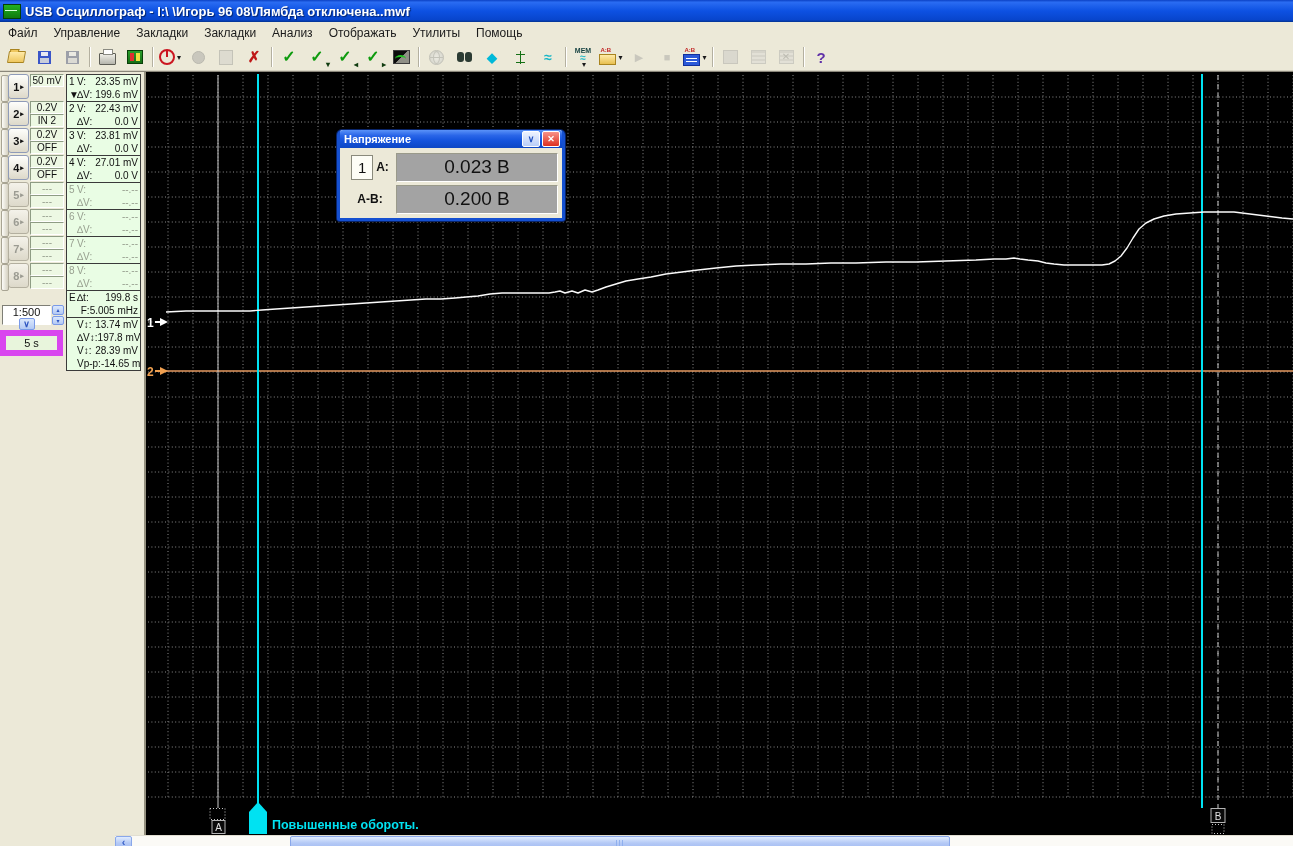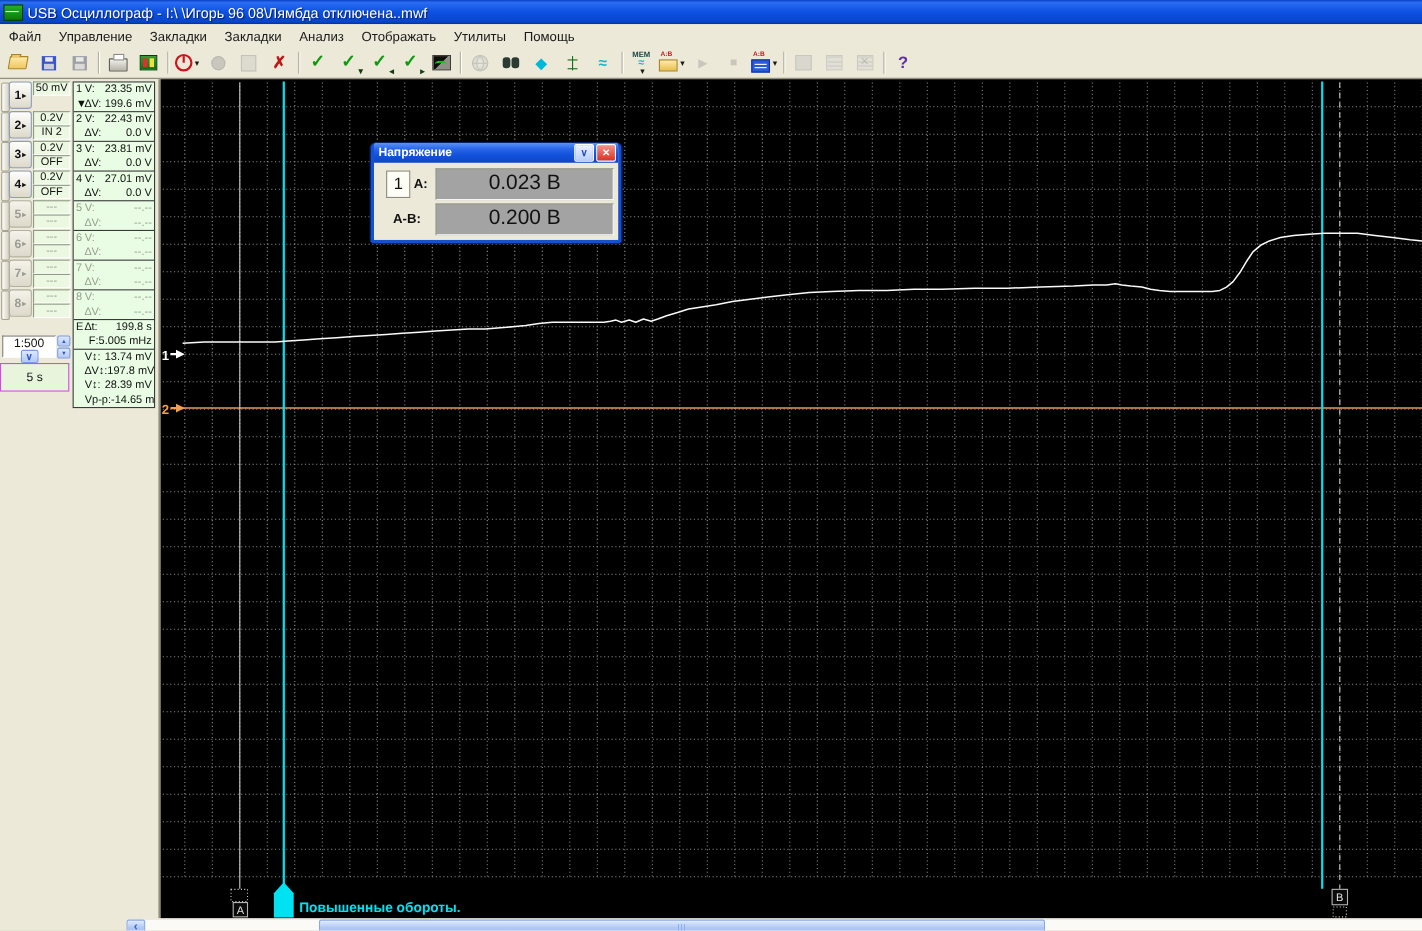--- a/index.html
+++ b/index.html
@@ -6,21 +6,21 @@
     font-family:"Liberation Sans",sans-serif;background:#ece9d8;}
   .window{position:relative;width:1293px;height:846px;background:#ece9d8;}
 
   
   .titlebar{height:22px;display:flex;align-items:center;padding-left:3px;gap:4px;
     background:linear-gradient(180deg,#0b41c4 0%,#2a6cf2 10%,#0d51e2 50%,#0845cc 90%,#03338f 100%);}
   .app-icon{width:16px;height:13px;background:linear-gradient(180deg,#22b022,#0e7a0e);
     border:1px solid #063f06;position:relative;flex:0 0 auto;}
   .app-icon::before{content:"";position:absolute;left:1px;top:5px;width:12px;height:3px;
     border-top:1px solid #d8ffd8;}
-  .title-text{color:#fff;font-weight:normal;font-size:13px;white-space:nowrap;
+  .title-text{color:#fff;font-weight:bold;font-size:13px;white-space:nowrap;
     text-shadow:1px 1px 1px #02226a;}
 
   
   .menubar{height:22px;display:flex;align-items:center;background:#ece9d8;font-size:12px;}
   .mi{padding:3px 8px;color:#1a1a1a;cursor:default;}
 
   
   .toolbar{height:26px;display:flex;align-items:center;background:#ece9d8;padding-left:2px;
     border-bottom:1px solid #d6d2c2;}
   .tb{height:22px;min-width:24px;padding:0 1px;display:flex;align-items:center;justify-content:center;
@@ -116,21 +116,21 @@
   .combo{width:47px;display:flex;background:#fff;border:1px solid;border-color:#7e7e76 #fff #fff #7e7e76;
     font-size:11px;align-items:center;flex-direction:column;}
   .combo .ctext{flex:1;text-align:center;color:#111;}
   .cbtn{width:14px;height:18px;background:linear-gradient(180deg,#dbe8fc,#b3c9f4);
     border:1px solid #7a9ae8;border-radius:2px;color:#2e56c0;font-size:9px;font-weight:bold;
     display:flex;align-items:center;justify-content:center;}
   .spin{width:12px;display:flex;flex-direction:column;gap:1px;}
   .sbtn{flex:1;background:linear-gradient(180deg,#dbe8fc,#b3c9f4);border:1px solid #7a9ae8;
     border-radius:2px;font-size:6px;color:#2e56c0;display:flex;align-items:center;justify-content:center;}
   .timebase{position:absolute;top:258px;left:0;width:63px;height:26px;background:#e8f5dc;
-    border:1px solid #d946ef;box-sizing:border-box;font-size:11px;color:#111;
+    border:6px solid #d946ef;box-sizing:border-box;font-size:11px;color:#111;
     display:flex;align-items:center;justify-content:center;}
 
   
   .display{position:relative;flex:1;background:#000;overflow:hidden;}
   #scope{position:absolute;left:0;top:0;}
   .grid{stroke:#8c8c8c;stroke-width:1;stroke-dasharray:1 2.4;}
 
   
   .popup{position:absolute;left:191px;top:58px;width:228px;box-sizing:border-box;
     border:3px solid #1550d0;border-top:none;border-radius:5px 5px 3px 3px;

